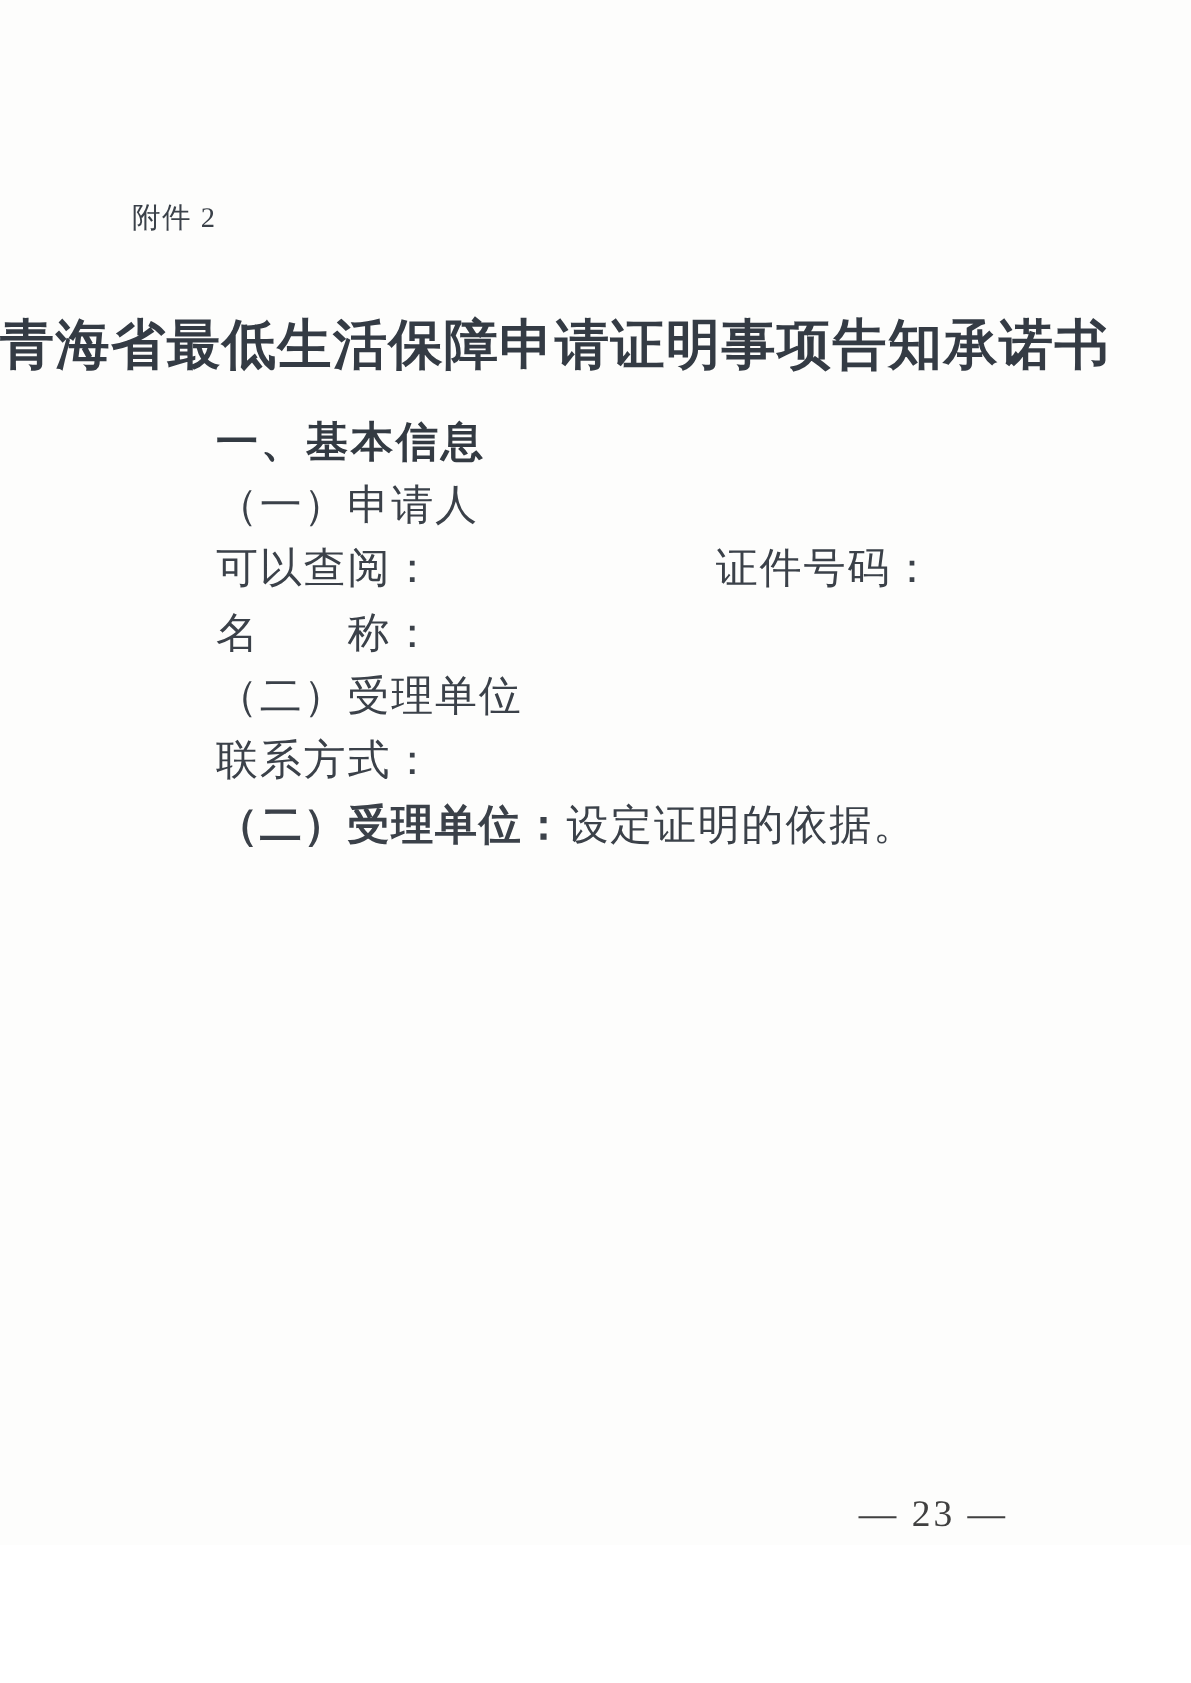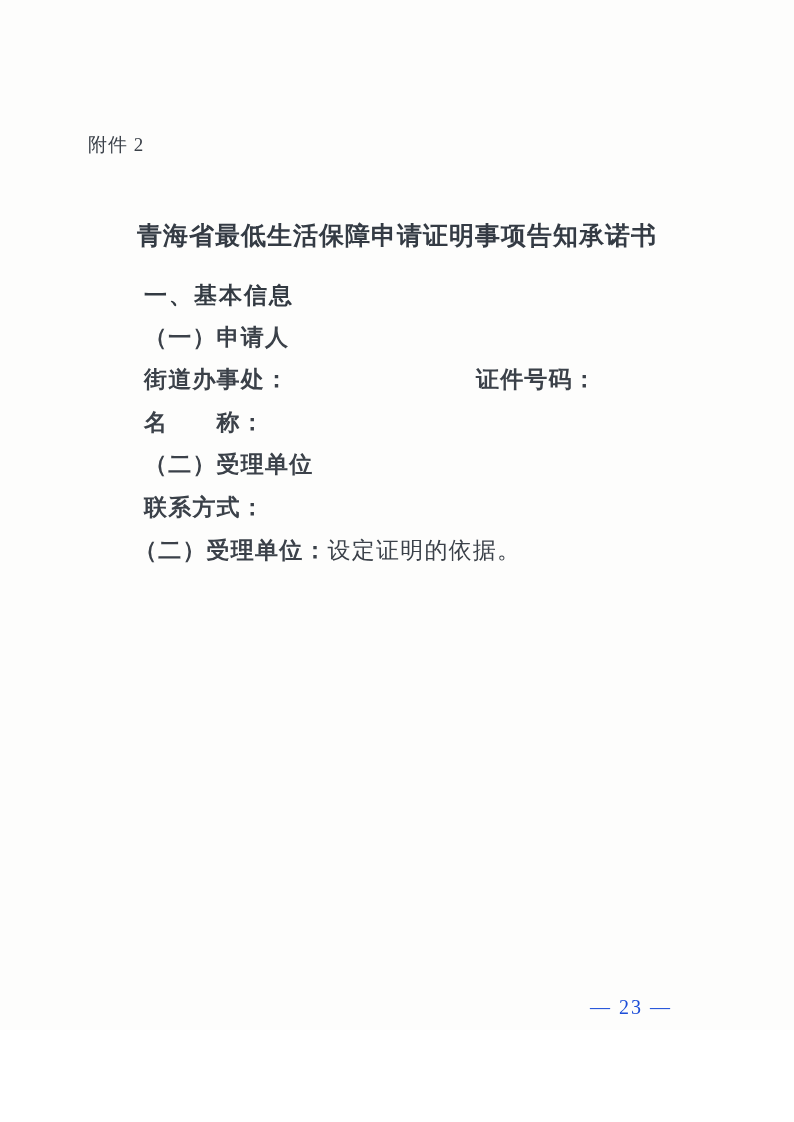--- a/index.html
+++ b/index.html
@@ -22,79 +22,78 @@
     left: 88px;
     top: 132px;
     font-size: 19px;
     letter-spacing: 1px;
   }
   .title {
     position: absolute;
     left: 0;
     right: 0;
     top: 206px;
-    margin: 13px;
-    text-align: center;
-    font-size: 25px;
+    margin: 0;
+    font-size: 36px;
     font-weight: bold;
     letter-spacing: 1px;
     color: #343b44;
     font-family: "Liberation Serif", "DejaVu Serif", serif;
   }
   .content {
     position: absolute;
     left: 88px;
     top: 274px;
     width: 620px;
-    font-size: 23px;
+    font-size: 28px;
     line-height: 42.6px;
     letter-spacing: 1.2px;
   }
   .line { white-space: nowrap; }
-  .indent { padding-left: 56px; font-weight: bold; }
+  .indent { padding-left: 56px; }
   .heading {
     font-family: "Liberation Sans", "DejaVu Sans", sans-serif;
     font-weight: bold;
     letter-spacing: 2px;
     color: #333a42;
   }
   .col1 { display: inline-block; width: 325px; }
   .para {
     margin: 0;
     text-indent: 2em;
     text-align: justify;
   }
   .para .label { font-weight: bold; }
   .pageno {
     position: absolute;
     right: 122px;
     top: 996px;
-    font-size: 20px;
+    font-size: 25px;
     letter-spacing: 2px;
-    color: #1d4ed8;
+    color: #404040;
   }
 </style>
 </head>
 <body>
 
 <div class="page">
 
   <div class="attachment">附件 2</div>
 
   <h1 class="title">青海省最低生活保障申请证明事项告知承诺书</h1>
 
   <div class="content">
 
     <div class="line indent heading">一、基本信息</div>
 
     <div class="line indent">（一）申请人</div>
 
 
     <div class="line indent">
-      <span class="col1">街道办事处：</span>
+      <span class="col1">可以查阅：</span>
       <span>证件号码：</span>
     </div>
 
     <div class="line indent">名　　称：</div>
 
     <div class="line indent">（二）受理单位</div>
 
     <div class="line indent">联系方式：</div>
 
 

